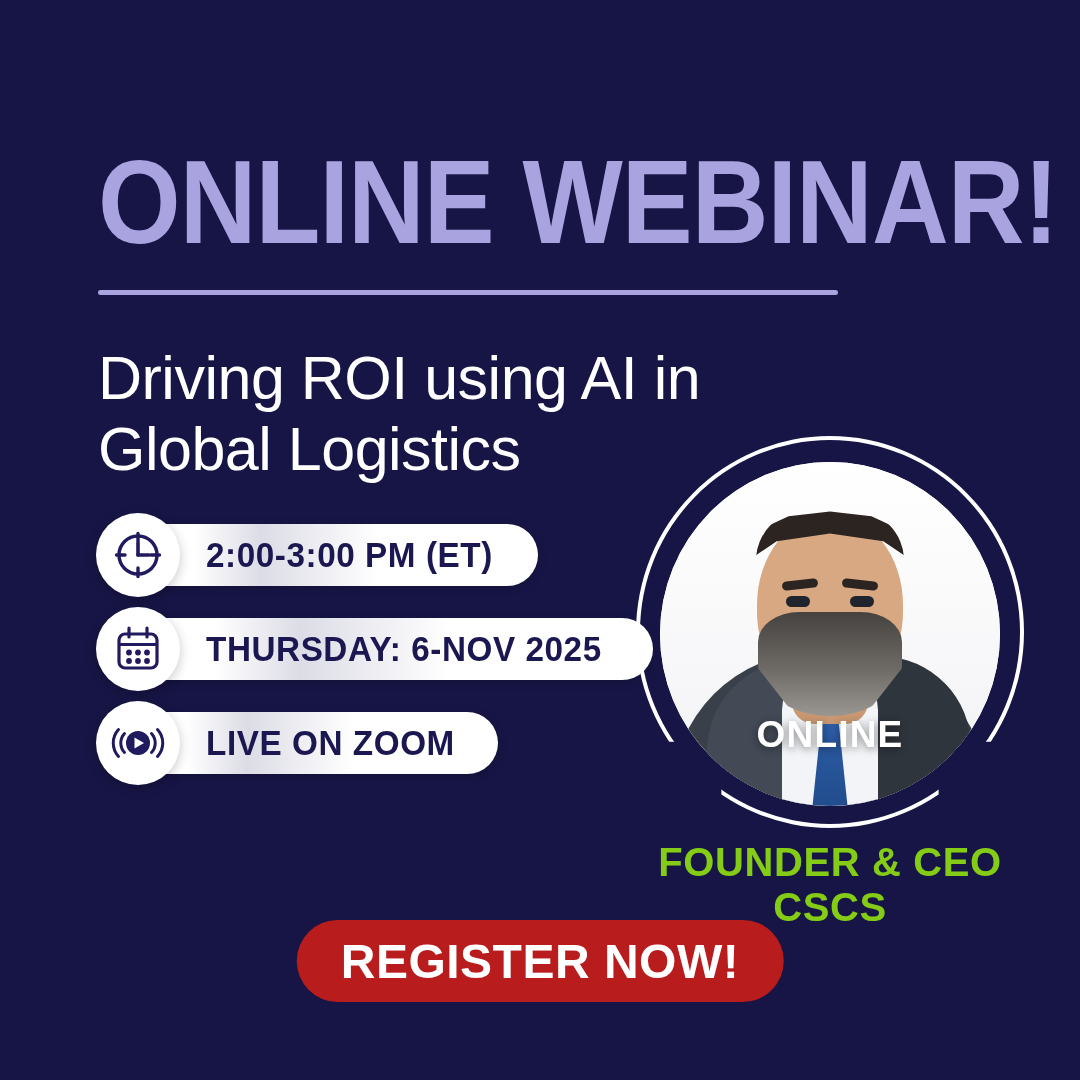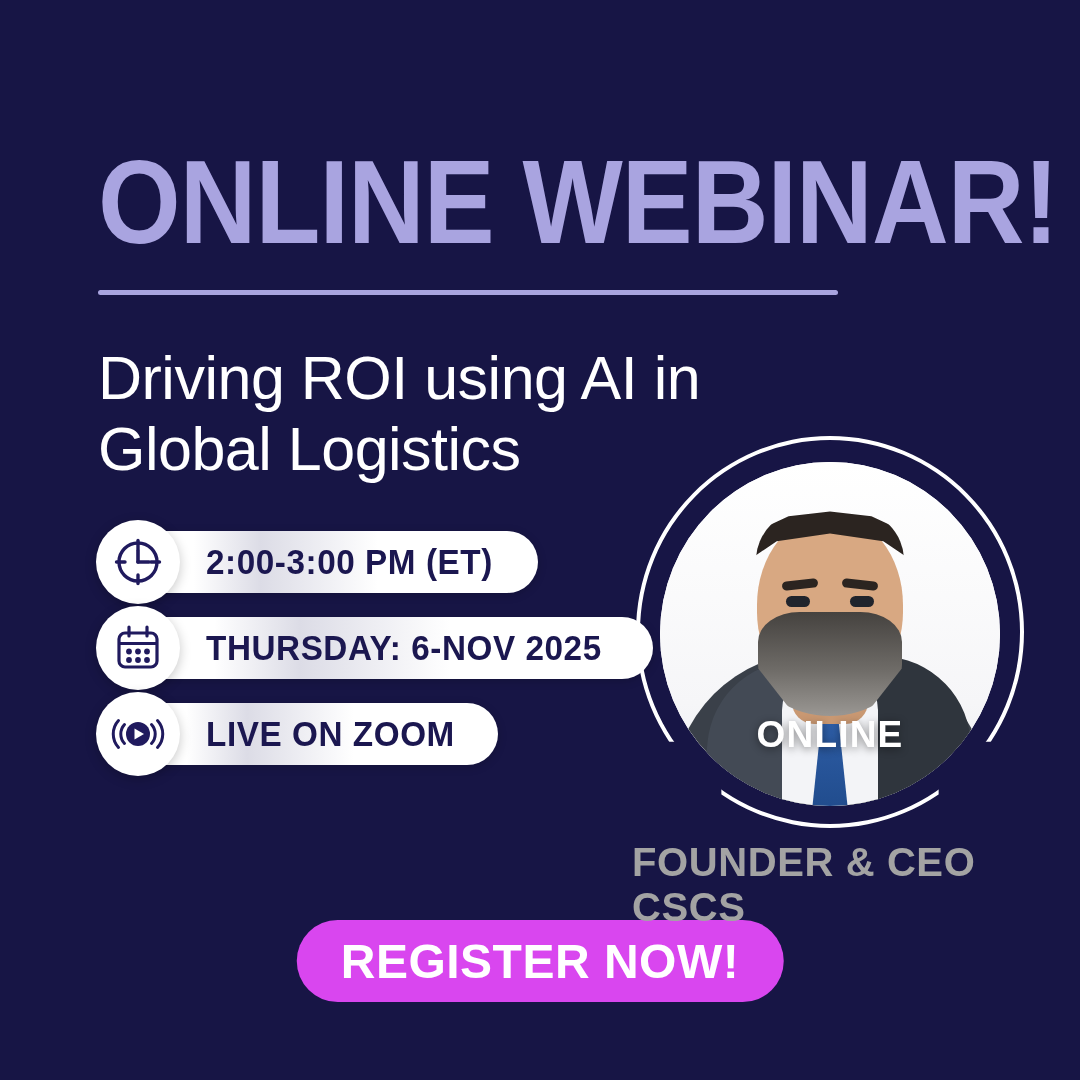--- a/index.html
+++ b/index.html
@@ -42,21 +42,21 @@
     line-height:1.16;
     color:#ffffff;
     letter-spacing:-0.5px;
     margin-top:27px;
   }
   .subtitle .l{display:block;}
 
   
   .pills{
     position:absolute;left:96px;top:524px;
-    display:flex;flex-direction:column;gap:24px;margin-top:7px;
+    display:flex;flex-direction:column;gap:32px;
   }
   .pill{
     position:relative;
     height:62px;
     display:flex;align-items:center;
     border-radius:34px;
     padding-left:88px;padding-right:30px;
     background:linear-gradient(90deg,#ffffff 0%,#ffffff 18%,#dcdce6 34%,#ffffff 62%,#ffffff 100%);
     box-shadow:0 2px 10px rgba(0,0,0,0.18);
     align-self:flex-start;
@@ -186,32 +186,33 @@
     box-shadow:0 3px 14px rgba(0,0,0,0.25);
     z-index:5;
   }
   .name-pill span{
     font-family:"Liberation Sans Narrow","Liberation Sans",sans-serif;
     font-weight:700;font-size:45px;letter-spacing:0.5px;
     color:#201a5e;white-space:nowrap;
   }
   .speaker-role{
     position:absolute;left:0;right:0;top:404px;
+    text-align:center;
     font-family:"Liberation Sans Narrow","Liberation Sans",sans-serif;
     font-weight:700;font-size:40px;letter-spacing:0.6px;
-    color:#a3a3a3;
+    color:#84cc16;
     z-index:5;
   }
 
   
   .cta{
     position:absolute;left:50%;top:920px;
     transform:translateX(-50%);
     min-width:388px;height:82px;
-    background:#d946ef;border-radius:44px;
+    background:#b91c1c;border-radius:44px;
     display:flex;align-items:center;justify-content:center;
     cursor:pointer;
     padding:0 44px;
   }
   .cta span{
     font-family:"Liberation Sans Narrow","Liberation Sans",sans-serif;
     font-weight:700;font-size:48px;letter-spacing:0.5px;
     color:#ffffff;white-space:nowrap;
   }
 </style>

